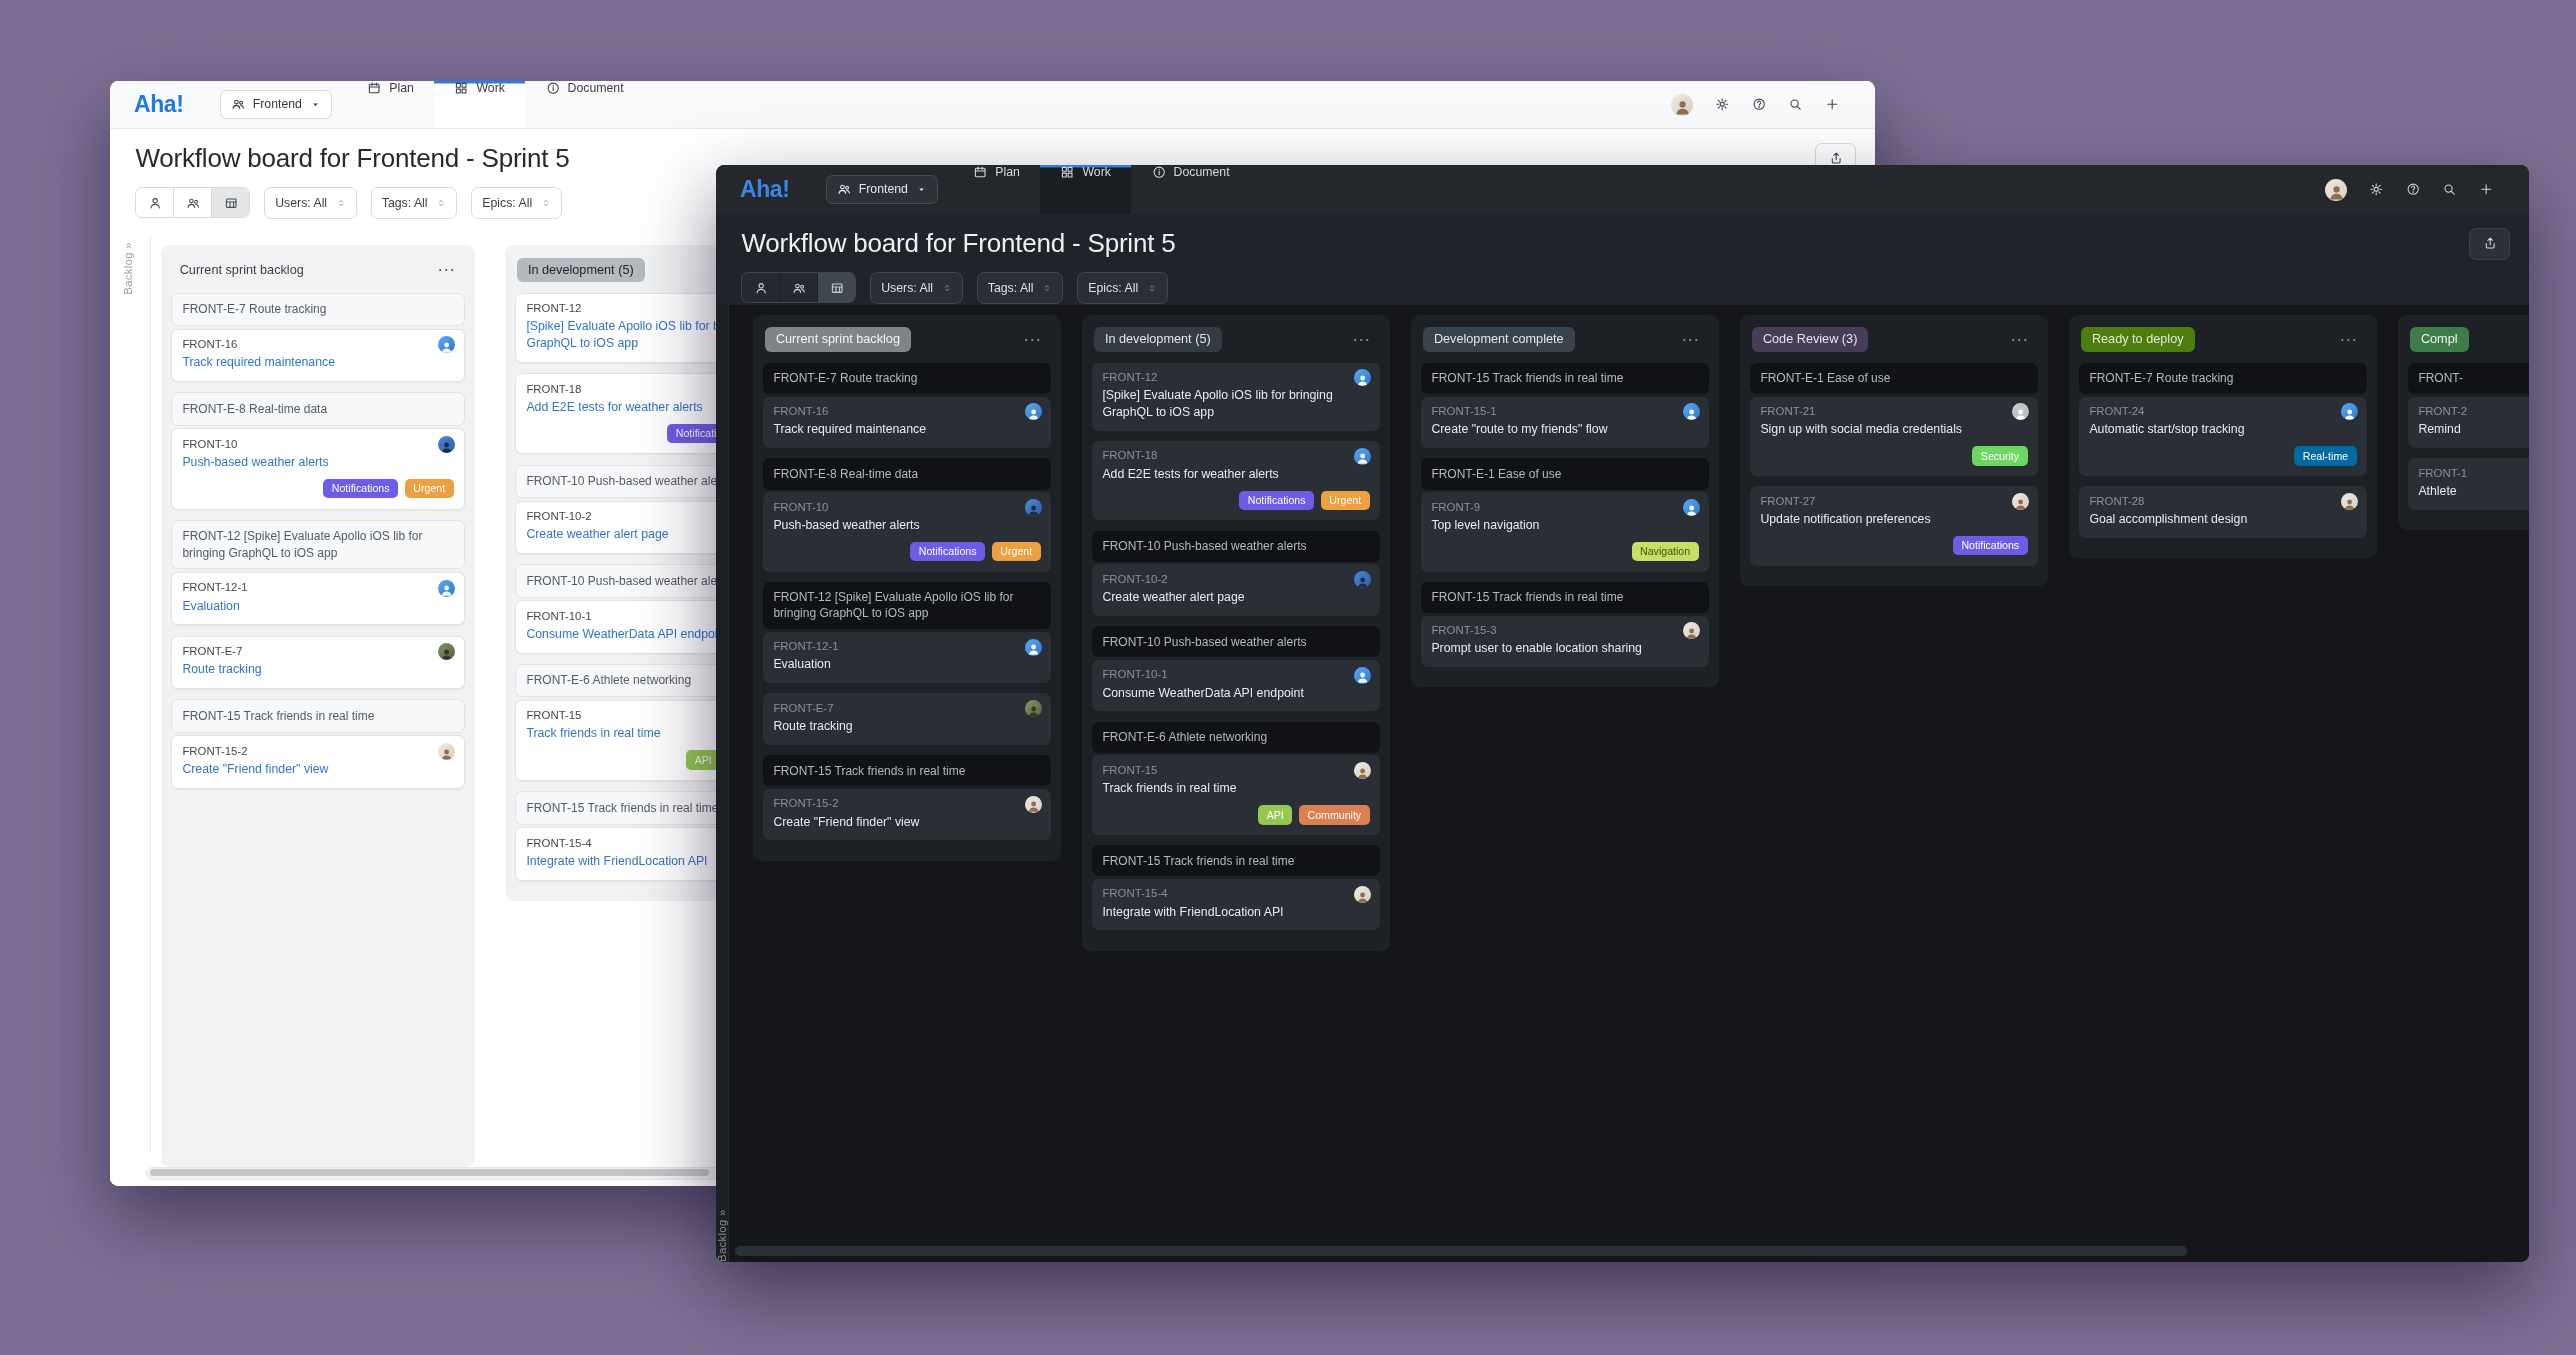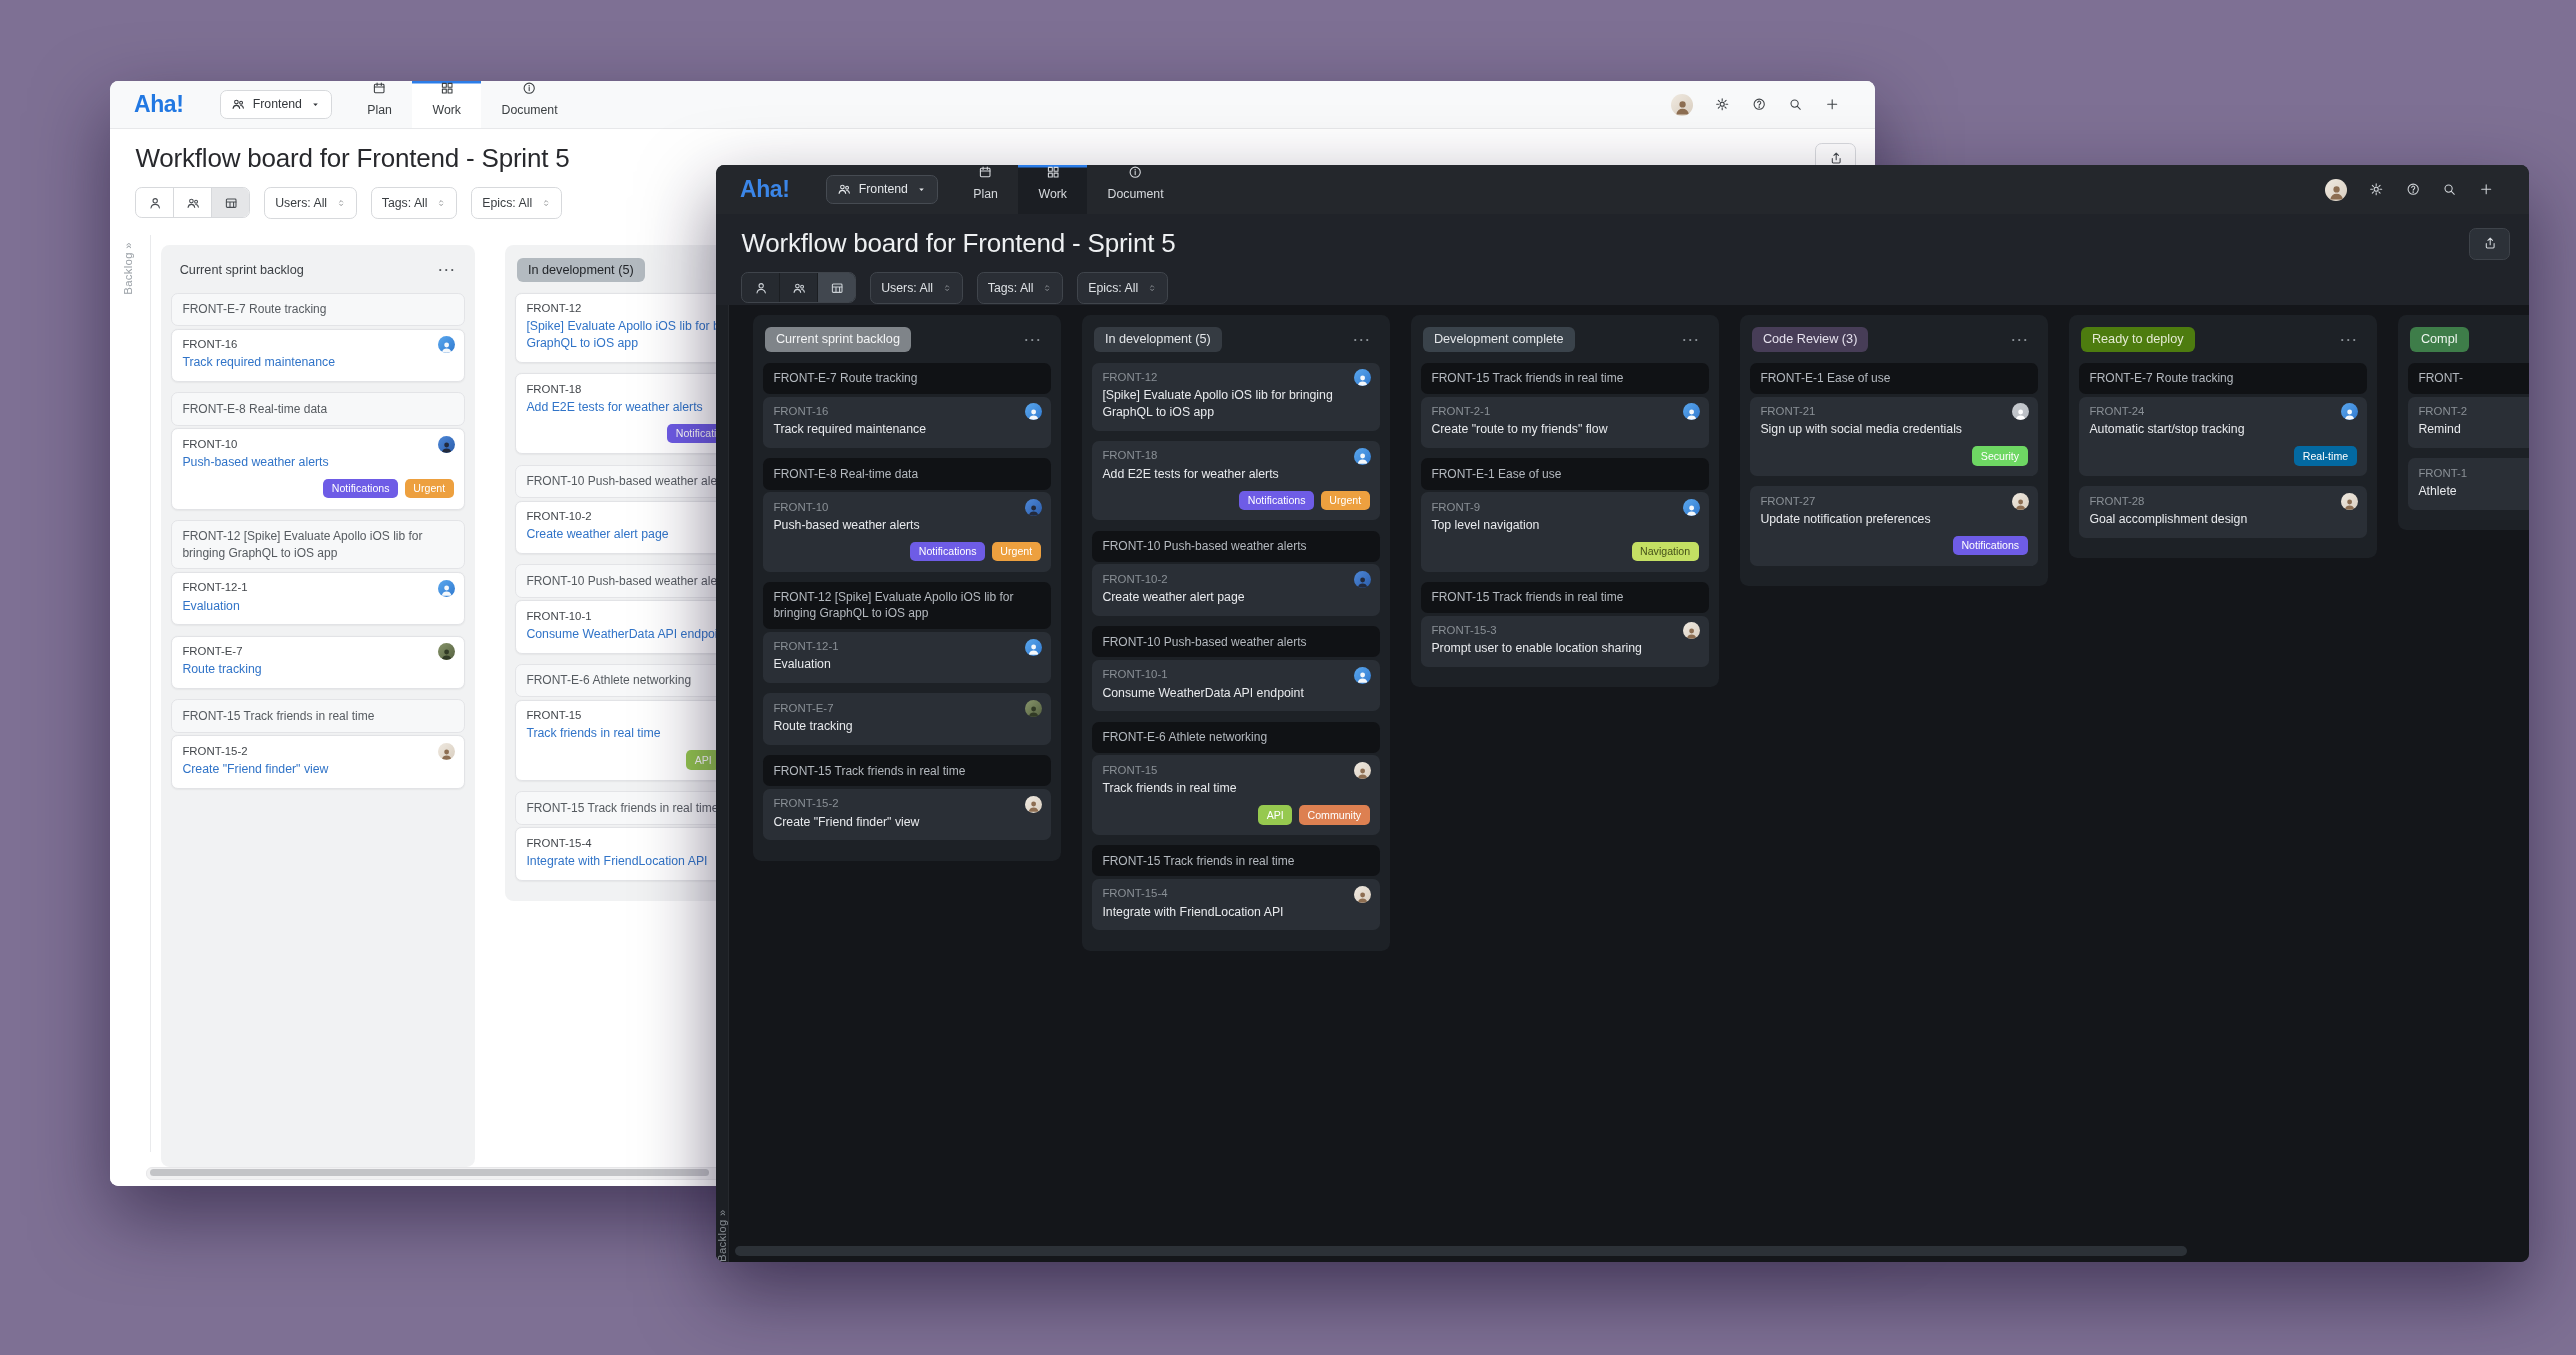--- a/index.html
+++ b/index.html
@@ -16,21 +16,21 @@
   
   .topbar{height:47px;display:flex;align-items:stretch;padding-left:24px;}
   .light .topbar{background:#f8f9fa;border-bottom:0.8px solid #e7e8ea;}
   .dark  .topbar{background:#24272c;height:49px;}
   .brand{align-self:center;font-size:23px;font-weight:700;letter-spacing:-0.4px;margin-right:36px;cursor:default;}
   .light .brand{color:#2278e2;}
   .dark  .brand{color:#3b86e8;}
   .ws-pill{align-self:center;display:flex;align-items:center;gap:7.6px;padding:6px 10.2px;border-radius:6.8px;font-size:12.3px;margin-right:15.3px;}
   .light .ws-pill{background:#fff;border:0.8px solid #d7d9dc;color:#35383c;}
   .dark  .ws-pill{background:#2e3238;border:0.8px solid #464b52;color:#e4e7ea;}
-  .tab{display:flex;align-items:center;gap:7.6px;padding:0 20.3px;font-size:12.3px;flex-direction:column;}
+  .tab{display:flex;gap:7.6px;padding:0 20.3px;font-size:12.3px;}
   .light .tab{color:#3c4043;}
   .dark  .tab{color:#d6d9dd;}
   .tab.active{box-shadow:inset 0 2.5px 0 0 #2b7de9;}
   .light .tab.active{background:#ffffff;}
   .dark  .tab.active{background:#1b1e23;}
   .top-right{margin-left:auto;display:flex;align-items:center;gap:22px;padding-right:36px;}
   .light .top-right{color:#3f4347;}
   .dark  .top-right{color:#ced2d6;}
 
   
@@ -754,21 +754,21 @@
             </div>
           </div>
           <div class="col">
             <div class="col-head">
               <span class="col-title pill" style="background: rgb(58, 67, 75); color: rgb(227, 230, 233);">Development complete</span>
               <button class="dots">···</button>
             </div>
             <div class="item">
               <div class="group">FRONT-15 Track friends in real time</div>
               <div class="card">
-                <div class="cid">FRONT-2-1</div>
+                <div class="cid">FRONT-15-1</div>
                 <span class="avatar" style="background: linear-gradient(135deg, rgb(91, 168, 238), rgb(48, 121, 207)); height: 17px; width: 17px; color: rgb(245, 248, 251);">
                   <svg viewBox="0 0 24 24" fill="currentColor" stroke="none">
                     <circle cx="12" cy="9" r="4.4"></circle>
                     <path d="M3.2 23c.7-5.2 4.2-7.8 8.8-7.8s8.1 2.6 8.8 7.8z"></path>
                   </svg>
                 </span>
                 <div class="ctitle">Create "route to my friends" flow</div>
               </div>
             </div>
             <div class="item">

